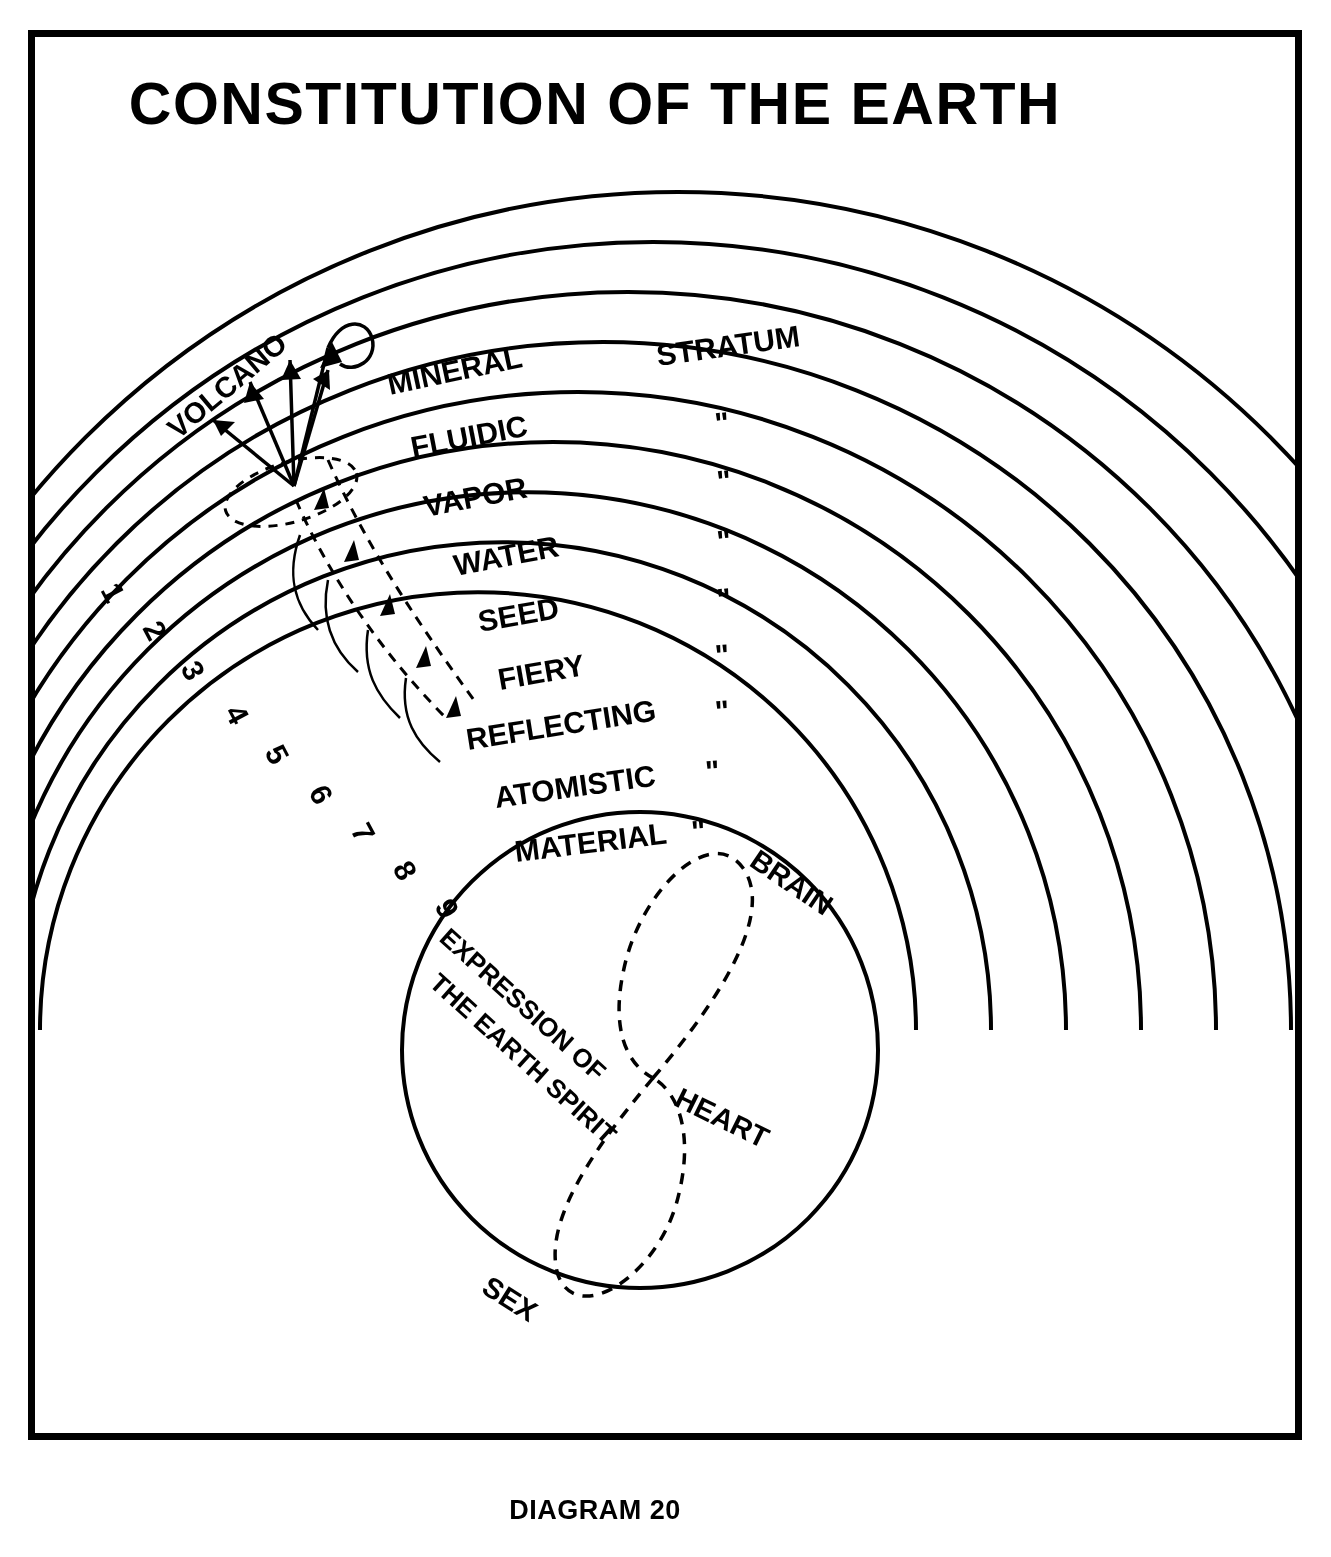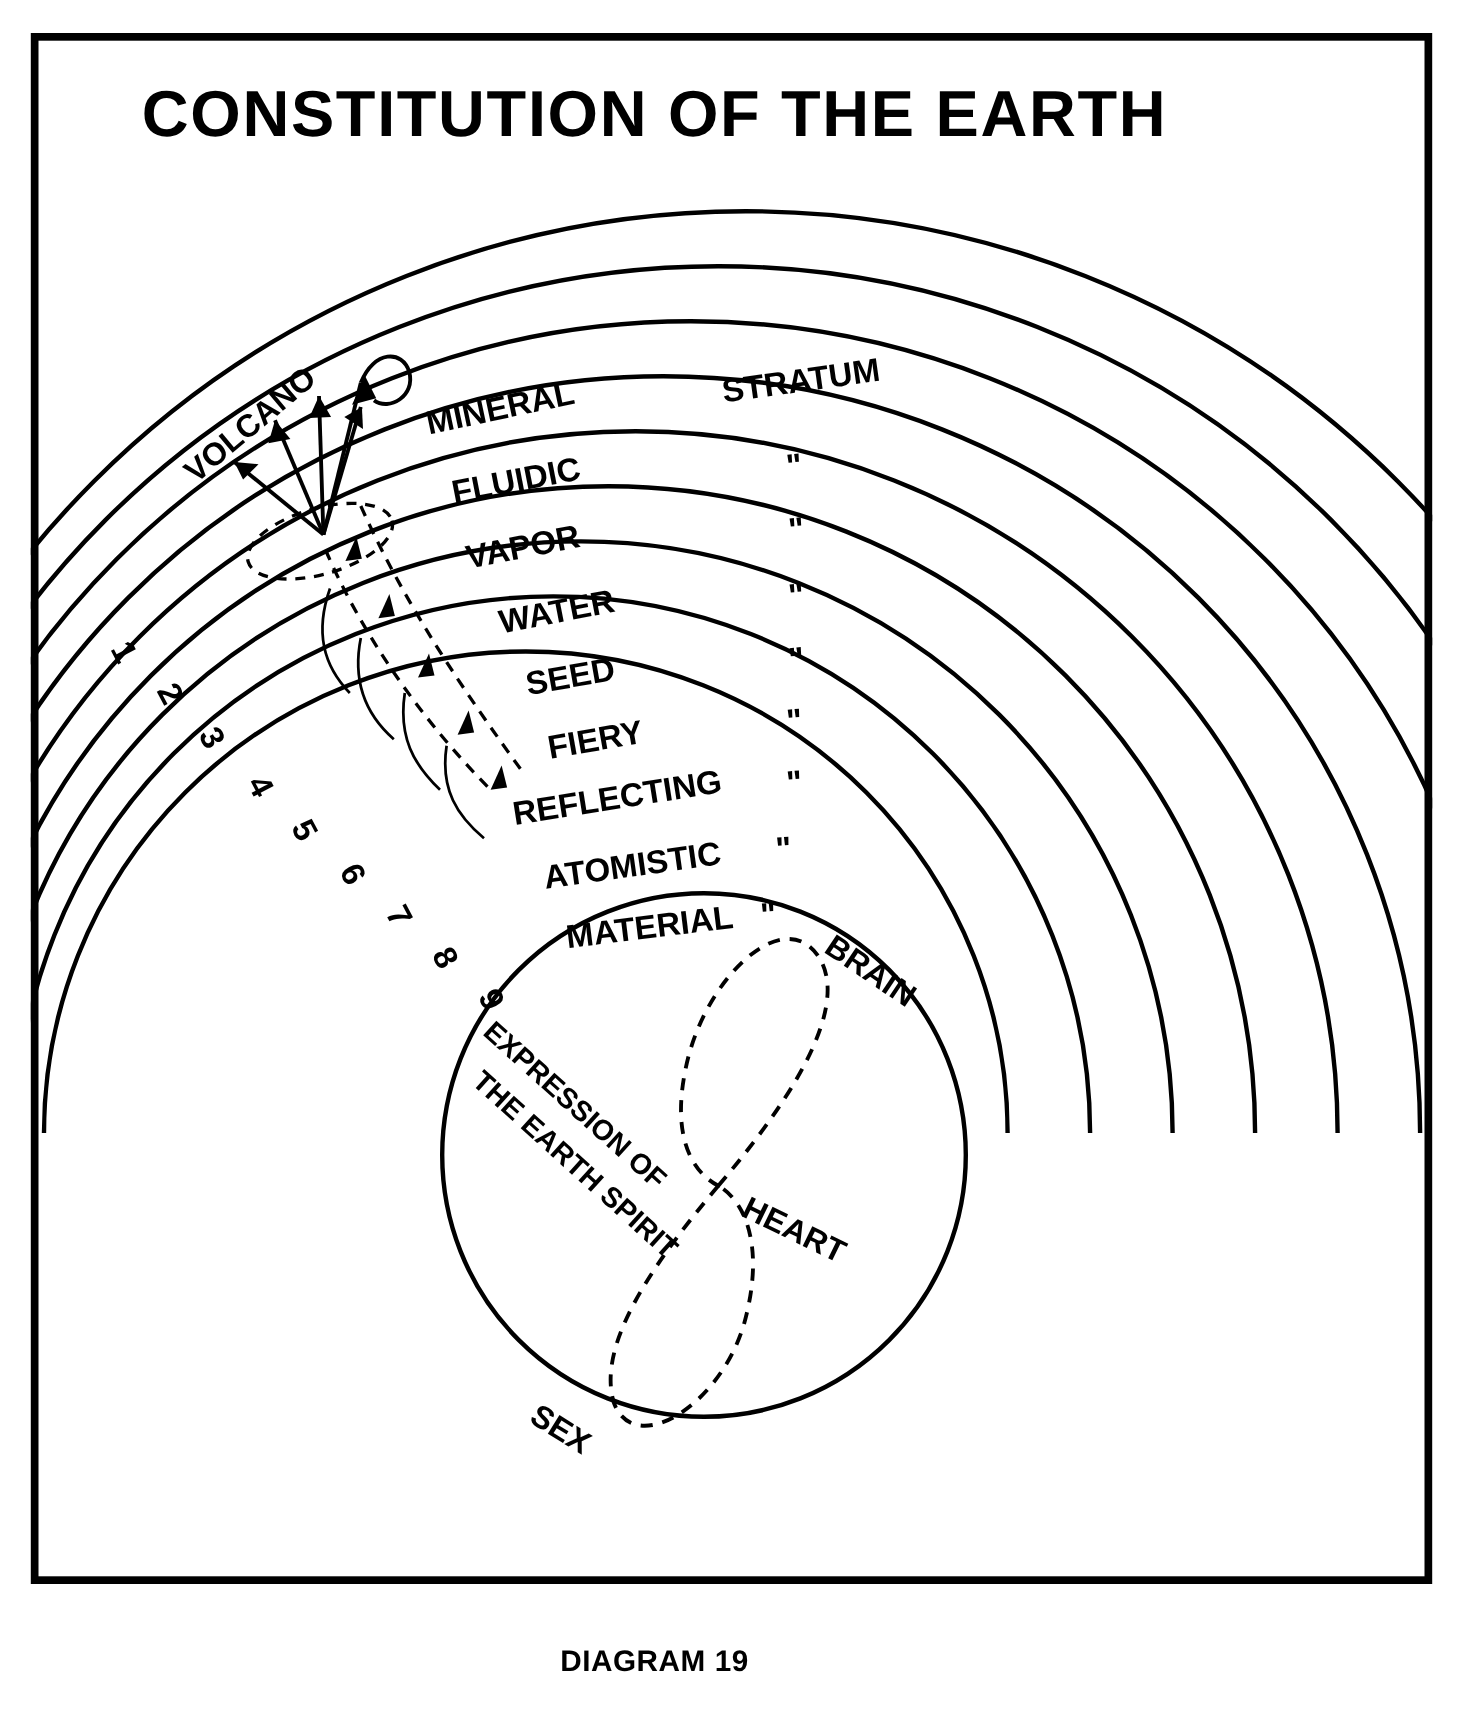--- a/index.html
+++ b/index.html
@@ -176,14 +176,14 @@
 
     <text class="lbl expr-lbl" x="410" y="910" transform="rotate(42 410 910)">EXPRESSION OF</text>
     <text class="lbl expr-lbl" x="400" y="955" transform="rotate(42 400 955)">THE EARTH SPIRIT</text>
 
     <text class="lbl brain-lbl" x="720" y="835" transform="rotate(34 720 835)">BRAIN</text>
     <text class="lbl organ-lbl" x="645" y="1075" transform="rotate(26 645 1075)">HEART</text>
     <text class="lbl organ-lbl" x="452" y="1262" transform="rotate(32 452 1262)">SEX</text>
 
   </svg>
 
-  <div class="caption">DIAGRAM 19</div>
+  <div class="caption">DIAGRAM 20</div>
 </div>
 
 </body></html>

